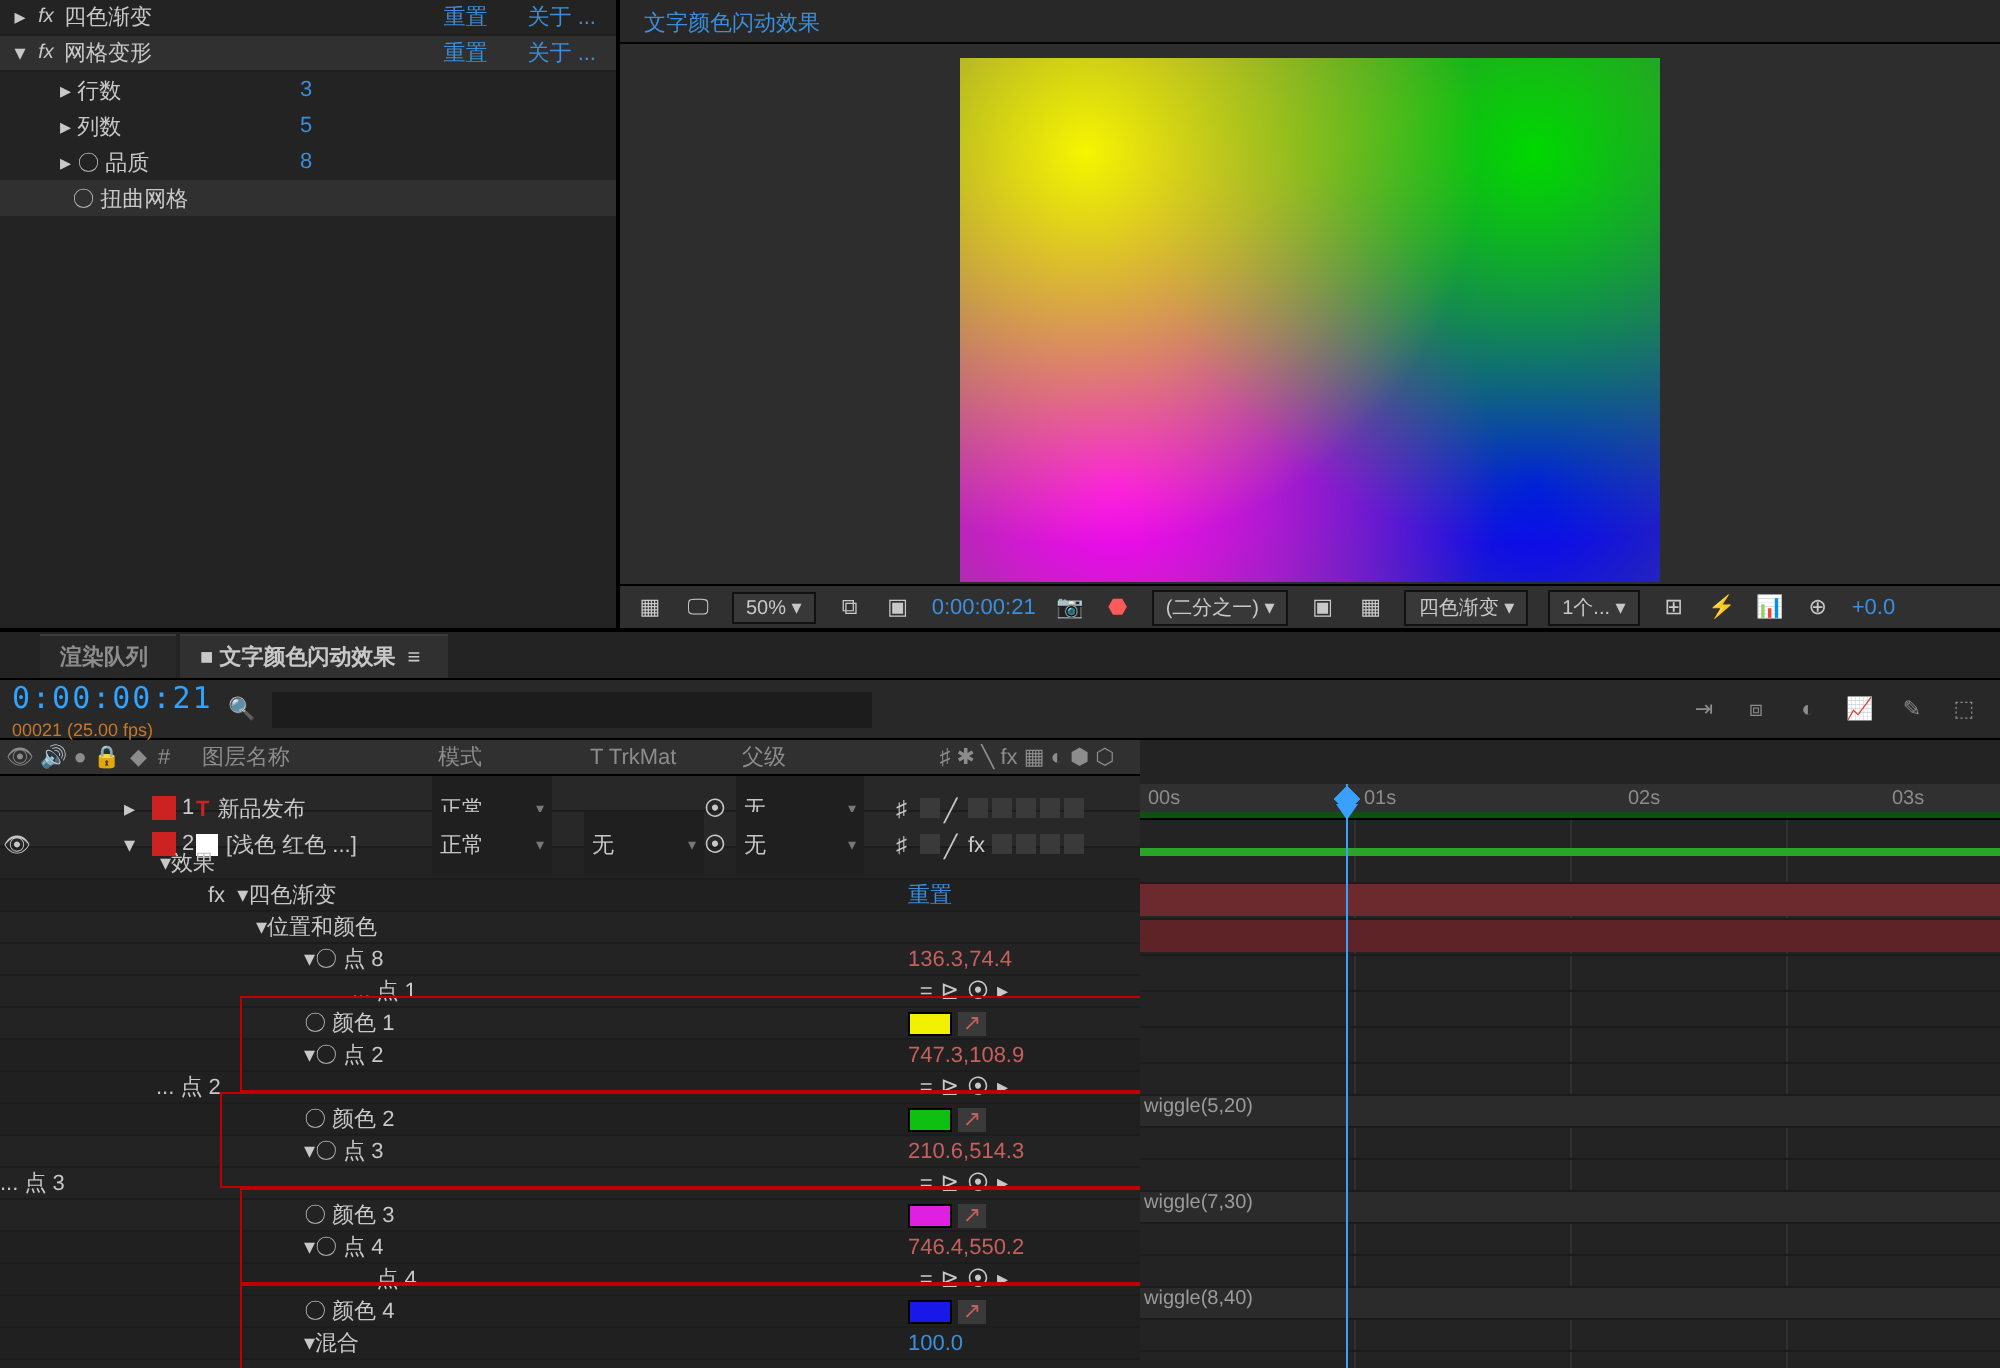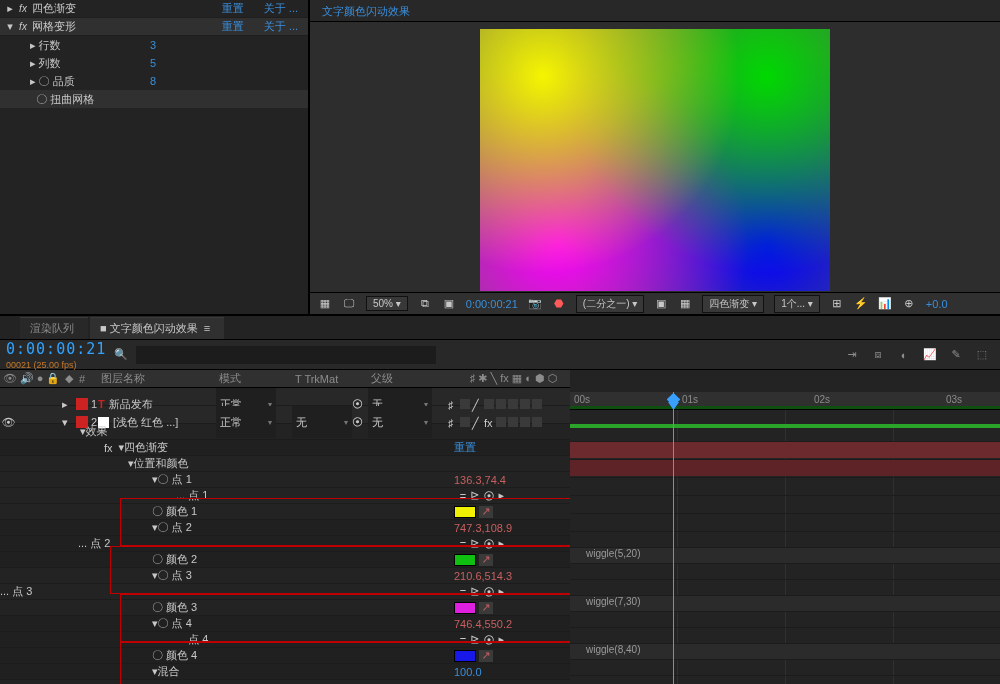--- a/index.html
+++ b/index.html
@@ -35,21 +35,21 @@
        #5a5a5a;
   }
   .viewer-status { height:22px; background:var(--bg3); display:flex; align-items:center; gap:10px; padding:0 8px; border-top:1px solid #000;}
   .vs-btn { background:var(--bg4); padding:1px 6px; border:1px solid #111; color:var(--txt); font-size:10px;}
   .vs-ico { width:14px; height:14px; display:flex; align-items:center; justify-content:center; color:var(--txt);}
   .vs-num { color:var(--accent); }
 
   
   .tl-panel { height:calc(684px - 316px); display:flex; flex-direction:column; }
   .tl-tabs { height:24px; background:var(--bg1); display:flex; align-items:flex-end; gap:2px; padding-left:20px; border-bottom:1px solid #000;}
-  .tl-tab { padding:3px 14px 3px 10px; background:var(--bg2); border-top:1px solid #3a3a3a; color:var(--txt-dim);}
+  .tl-tab { padding:3px 14px 3px 10px; background:var(--bg2); border-top:1px solid #3a3a3a; color:var(--txt-dim);font-weight:bold;}
   .tl-tab.active { background:var(--bg3); color:var(--txt);}
   .tl-tab .close{ margin-left:6px; }
 
   .tl-head { height:30px; display:flex; align-items:center; gap:8px; padding:0 6px; background:var(--bg2); border-bottom:1px solid #000;}
   .timecode { color:#2fa3ff; font-family:Menlo,Consolas,monospace; font-size:15px; letter-spacing:1px;}
   .fps { color:#c67828; font-size:9px; margin-top:2px;}
   .tl-search { background:#1c1c1c; border:none; color:var(--txt); padding:2px 6px; width:300px; height:18px;}
   .tl-icons { margin-left:auto; display:flex; gap:10px; padding-right:4px;}
   .tl-icons .ic{ width:16px; height:16px; display:flex; align-items:center; justify-content:center; color:var(--txt-dim);}
 
@@ -83,21 +83,21 @@
   
   .ruler { height:18px; background:var(--bg3); border-bottom:1px solid #000; position:relative; font-size:10px; color:var(--txt-dim);}
   .ruler span{ position:absolute; top:2px;}
   .lane { height:18px; border-bottom:1px solid #1c1c1c;}
   .bar-green{ height:4px; margin-top:14px; background:#2aa52a;}
   .bar-red1{ height:16px; margin-top:0; background:#6c2a2e;}
   .bar-red2{ height:16px; margin-top:0; background:#5d2327;}
   .playhead { position:absolute; top:0; bottom:0; width:1px; background:#3aa0ff; left:103px;}
   .playhead::before{ content:""; position:absolute; top:10px; left:-5px; width:11px; height:8px; background:#3aa0ff; clip-path:polygon(0 0,100% 0,50% 100%);}
   .kf { width:9px; height:9px; background:#3aa0ff; transform:rotate(45deg); position:absolute; left:-4px;}
-  .expr-text { position:absolute; left:16px; color:#9a9a9a; font-size:10px;text-align:center;}
+  .expr-text { position:absolute; left:2px; color:#9a9a9a; font-size:10px;text-align:center;}
 </style>
 </head>
 <body>
 
 <div class="top-split">
   <div class="fx-panel">
     <div class="fx-row">
       <span class="toggle">▸</span>
       <span class="fxicon">fx</span>
       <span class="label">四色渐变</span>
@@ -281,21 +281,21 @@
         <div class="lbl indent1"><span style="margin-right:6px">fx</span>▾ <span>四色渐变</span></div>
         <div style="color:var(--accent)">重置</div>
       </div>
       <div class="prop-row">
           <div class="lbl indent2">▾ <span>位置和颜色</span></div>
           <div></div>
         </div>
 
       <div id="points-mount">
           <div class="prop-row ">
-      <div class="lbl indent3">▾ <span>〇 点 1</span></div>
+      <div class="lbl indent3">▾ <span>〇 点 8</span></div>
       <div class="val">136.3,74.4</div>
     </div>
     <div class="prop-row ">
       <div class="lbl" style="padding-left:176px">
               <span>... 点 1</span>
             </div>
       <div class="expr-ico">
               <span>=</span>
               <span>⊵</span>
               <span>⦿</span>

